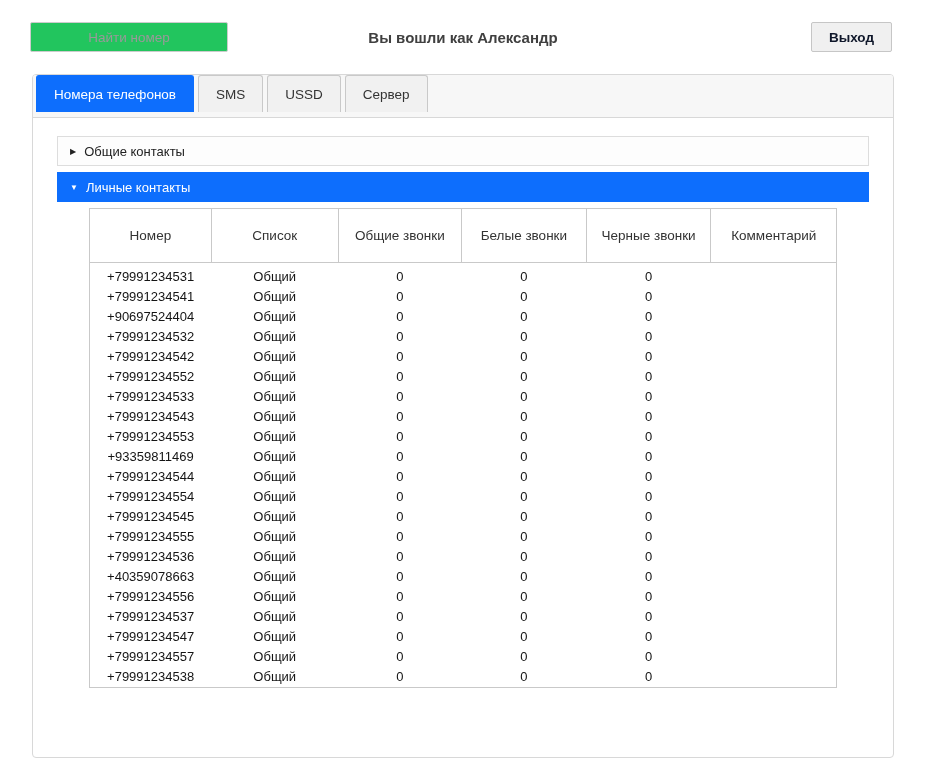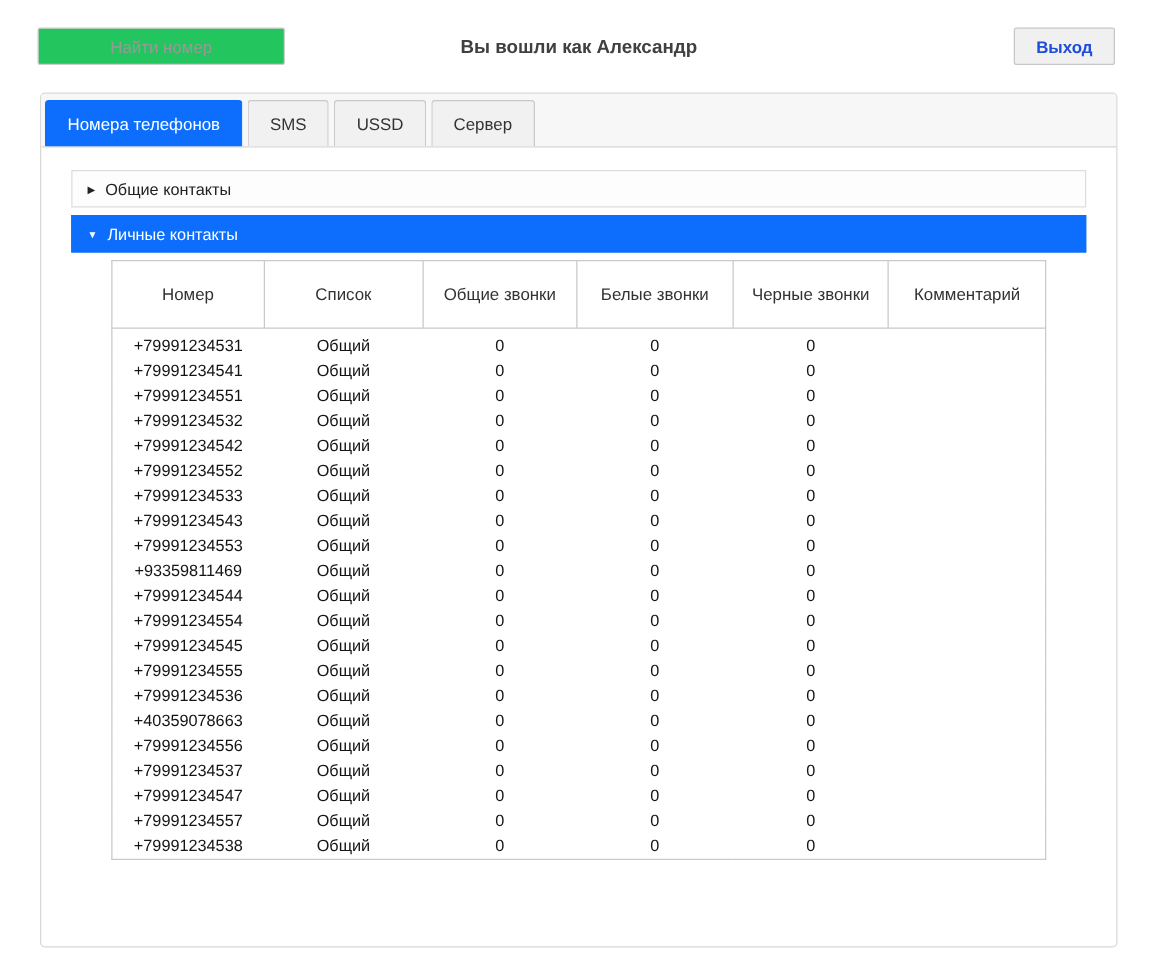--- a/index.html
+++ b/index.html
@@ -25,34 +25,34 @@
   .search-input::placeholder { color: #999; }
   .user-status {
     position: absolute; left: 0; right: 0; top: 29px;
     text-align: center; font-size: 15px; font-weight: bold; color: #404040;
   }
   .logout-btn {
     position: absolute; right: 34px; top: 22px;
     height: 30px; padding: 0 17px;
     background: #f0f0f0; border: 1px solid #c6c6c6; border-radius: 2px;
     font-family: "Liberation Sans", sans-serif;
-    font-size: 13.5px; font-weight: 600; color: #1d4ed8;
+    font-size: 13.5px; font-weight: 600; color: #0f172a;
     cursor: pointer;
   }
 
   
   .main-panel {
     margin: 0 32px; height: 684px;
     border: 1px solid #d8d8d8; border-radius: 4px;
     overflow: hidden; background: #fff;
   }
   .tabstrip {
     height: 43px; background: #f7f7f7;
     border-bottom: 1px solid #d8d8d8;
-    display: flex; align-items: flex-end; gap: 4px;
+    display: flex; gap: 4px;
     padding: 0 0 0 3px;
   }
   .tab {
     height: 37px; display: flex; align-items: center;
     padding: 0 17px; font-size: 13.5px;
     border-radius: 3px 3px 0 0; cursor: pointer;
     background: #f1f1f1; border: 1px solid #c9c9c9; border-bottom: none;
     color: #333; white-space: nowrap;
   }
   .tab.active {
@@ -156,21 +156,21 @@
             </tr>
             <tr>
               <td>+79991234541</td>
               <td>Общий</td>
               <td>0</td>
               <td>0</td>
               <td>0</td>
               <td></td>
             </tr>
             <tr>
-              <td>+79991234551</td>
+              <td>+90697524404</td>
               <td>Общий</td>
               <td>0</td>
               <td>0</td>
               <td>0</td>
               <td></td>
             </tr>
             <tr>
               <td>+79991234532</td>
               <td>Общий</td>
               <td>0</td>

